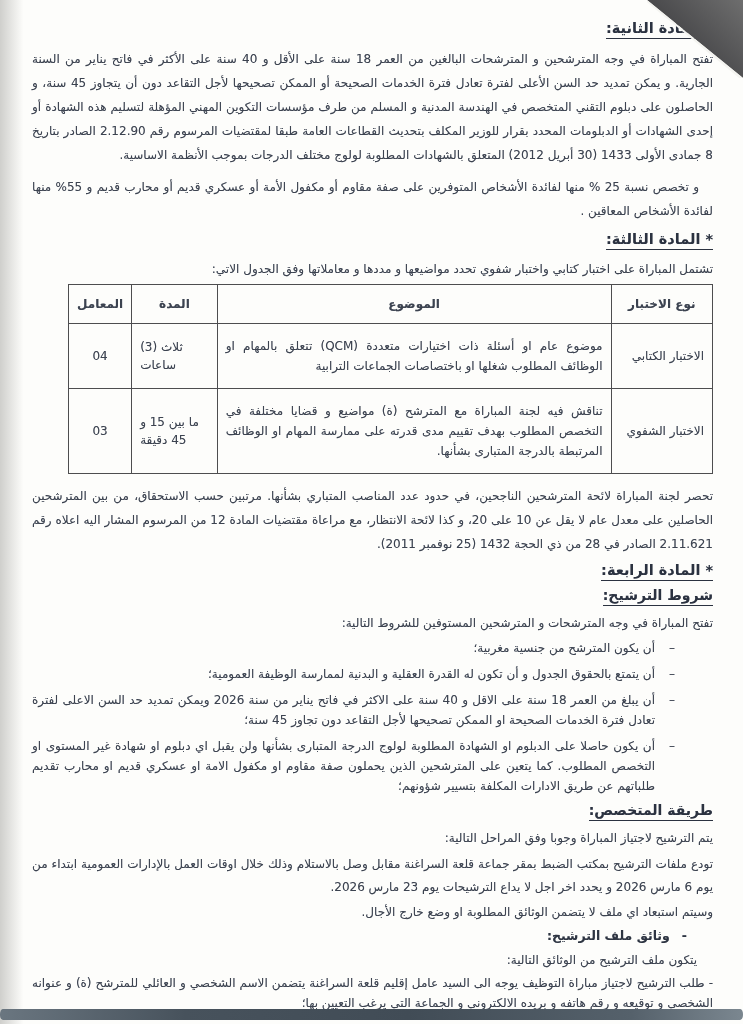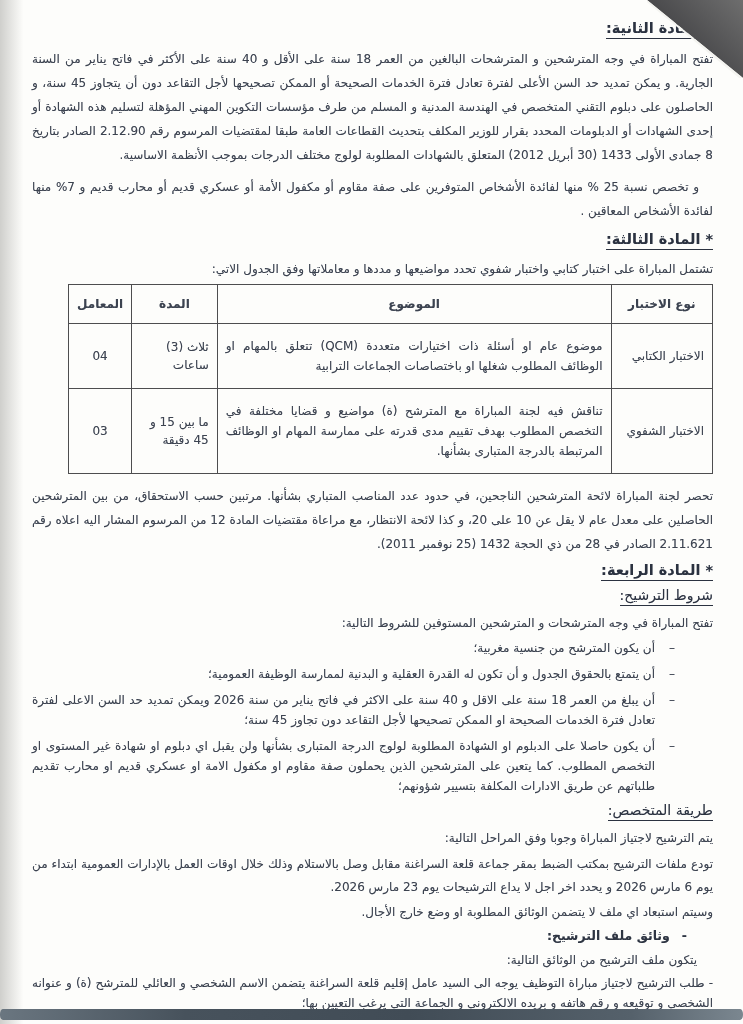--- a/index.html
+++ b/index.html
@@ -61,21 +61,21 @@
     color: #2b3240;
     margin: 4px 0 8px 0;
   }
   .article-heading .u, .sub-heading .u {
     display: inline-block;
     border-bottom: 1.6px solid #2b3240;
     padding-bottom: 2px;
   }
   .sub-heading {
     font-size: 14px;
-    font-weight: normal;
+    font-weight: bold;
     color: #2b3240;
     margin: 6px 0 6px 0;
   }
   .para {
     font-size: 12px;
     line-height: 24px;
     text-align: justify;
     margin-bottom: 8px;
   }
   .para.indent { text-indent: 14px; }
@@ -96,21 +96,21 @@
     vertical-align: middle;
     padding: 12px 8px;
   }
   table.exam-table th {
     font-weight: bold;
     text-align: center;
     height: 28px;
   }
   td.cell-type { width: 102px; height: 48px; }
   td.cell-subject { width: 398px; text-align: justify; line-height: 20px; padding: 6px 10px; }
-  td.cell-duration { width: 86px; text-align: right; line-height: 18px; }
+  td.cell-duration { width: 86px; text-align: left; line-height: 18px; }
   td.cell-coef { width: 59px; text-align: center; margin-left: 32px; }
   .cond-list { margin: 2px 0 4px 0; }
   .cond-item {
     display: flex;
     gap: 14px;
     padding-right: 38px;
     font-size: 12px;
     line-height: 20px;
     margin-bottom: 6px;
     text-align: justify;
@@ -149,21 +149,21 @@
 
 <div class="page">
   <div class="corner-fold"></div>
   <div class="corner-fold-edge"></div>
   <div class="left-edge"></div>
 
   <div class="content">
 
     <h2 class="article-heading"><span class="u">* المادة الثانية:</span></h2>
     <p class="para">تفتح المباراة في وجه المترشحين و المترشحات البالغين من العمر 18 سنة على الأقل و 40 سنة على الأكثر في فاتح يناير من السنة الجارية.  و يمكن تمديد حد السن الأعلى لفترة تعادل فترة الخدمات الصحيحة أو الممكن تصحيحها لأجل التقاعد دون أن يتجاوز 45 سنة، و الحاصلون على دبلوم التقني المتخصص في الهندسة المدنية و المسلم من طرف مؤسسات التكوين المهني المؤهلة لتسليم هذه الشهادة أو إحدى الشهادات أو الدبلومات المحدد بقرار للوزير المكلف بتحديث القطاعات العامة طبقا لمقتضيات المرسوم رقم 2.12.90 الصادر بتاريخ 8 جمادى الأولى 1433 (30 أبريل 2012) المتعلق بالشهادات المطلوبة لولوج مختلف الدرجات بموجب الأنظمة الاساسية.</p>
-    <p class="para indent">و تخصص نسبة 25 % منها لفائدة الأشخاص المتوفرين على صفة مقاوم أو مكفول الأمة أو عسكري قديم أو محارب قديم و 7% منها لفائدة الأشخاص المعاقين .</p>
+    <p class="para indent">و تخصص نسبة 25 % منها لفائدة الأشخاص المتوفرين على صفة مقاوم أو مكفول الأمة أو عسكري قديم أو محارب قديم و 55% منها لفائدة الأشخاص المعاقين .</p>
 
     <h2 class="article-heading"><span class="u">* المادة الثالثة:</span></h2>
     <p class="intro-line">تشتمل المباراة على اختبار كتابي واختبار شفوي تحدد مواضيعها و مددها و معاملاتها وفق الجدول الاتي:</p>
 
     <table class="exam-table">
       <thead>
         <tr>
           <th>نوع الاختبار</th>
           <th>الموضوع</th>
           <th>المدة</th>

